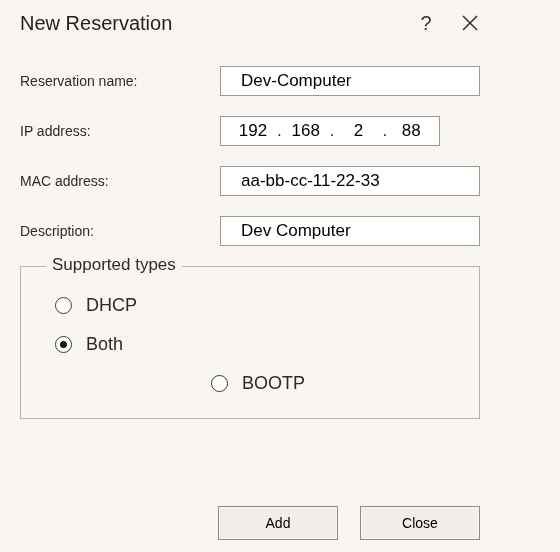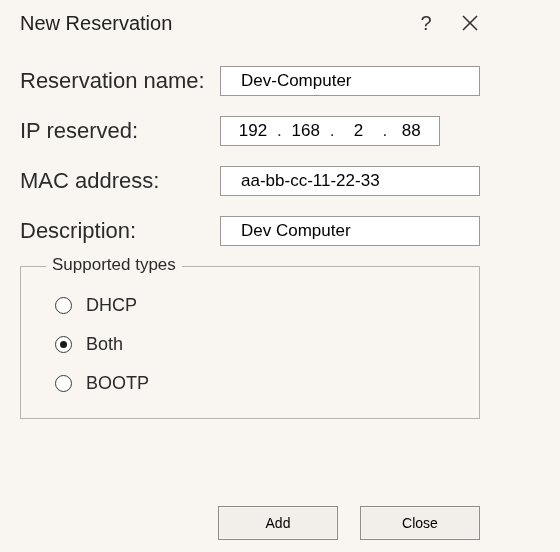--- a/index.html
+++ b/index.html
@@ -50,21 +50,21 @@
     margin: 6px 0 22px 0;
     font-size: 18px;
   }
   .row {
     display: flex;
     align-items: center;
     margin-bottom: 20px;
   }
   .row .label {
     width: 200px;
-    font-size: 22px;
+    font-size: 14px;
   }
   .row .field {
     flex: 1;
   }
   input[type="text"].std {
     width: 100%;
     box-sizing: border-box;
     height: 30px;
     padding: 2px 20px;
     font-family: inherit;
@@ -113,21 +113,21 @@
     padding: 0 6px;
     font-size: 17px;
   }
   .radio-row {
     display: flex;
     align-items: center;
     margin: 8px 0 18px 16px;
     font-size: 18px;
     cursor: pointer;
   }
-  .radio-row:last-child { margin-bottom: 10px; }
+  .radio-row:last-child { margin-bottom: 10px; justify-content: center; }
 
   .radio-outer {
     width: 15px;
     height: 15px;
     border: 1px solid #3a3a3a;
     border-radius: 50%;
     margin-right: 14px;
     display: flex;
     align-items: center;
     justify-content: center;
@@ -182,21 +182,21 @@
 
 
     <div class="row">
       <div class="label">Reservation name:</div>
       <div class="field">
         <input type="text" class="std" value="Dev-Computer" style="">
       </div>
     </div>
 
     <div class="row">
-      <div class="label">IP reserved:</div>
+      <div class="label">IP address:</div>
       <div class="field">
         <div class="ip-wrap">
           <input type="text" value="192" style="">
           <span class="dot">.</span>
           <input type="text" value="168" style="">
           <span class="dot">.</span>
           <input type="text" value="2" style="">
           <span class="dot">.</span>
           <input type="text" value="88" style="">
         </div>

